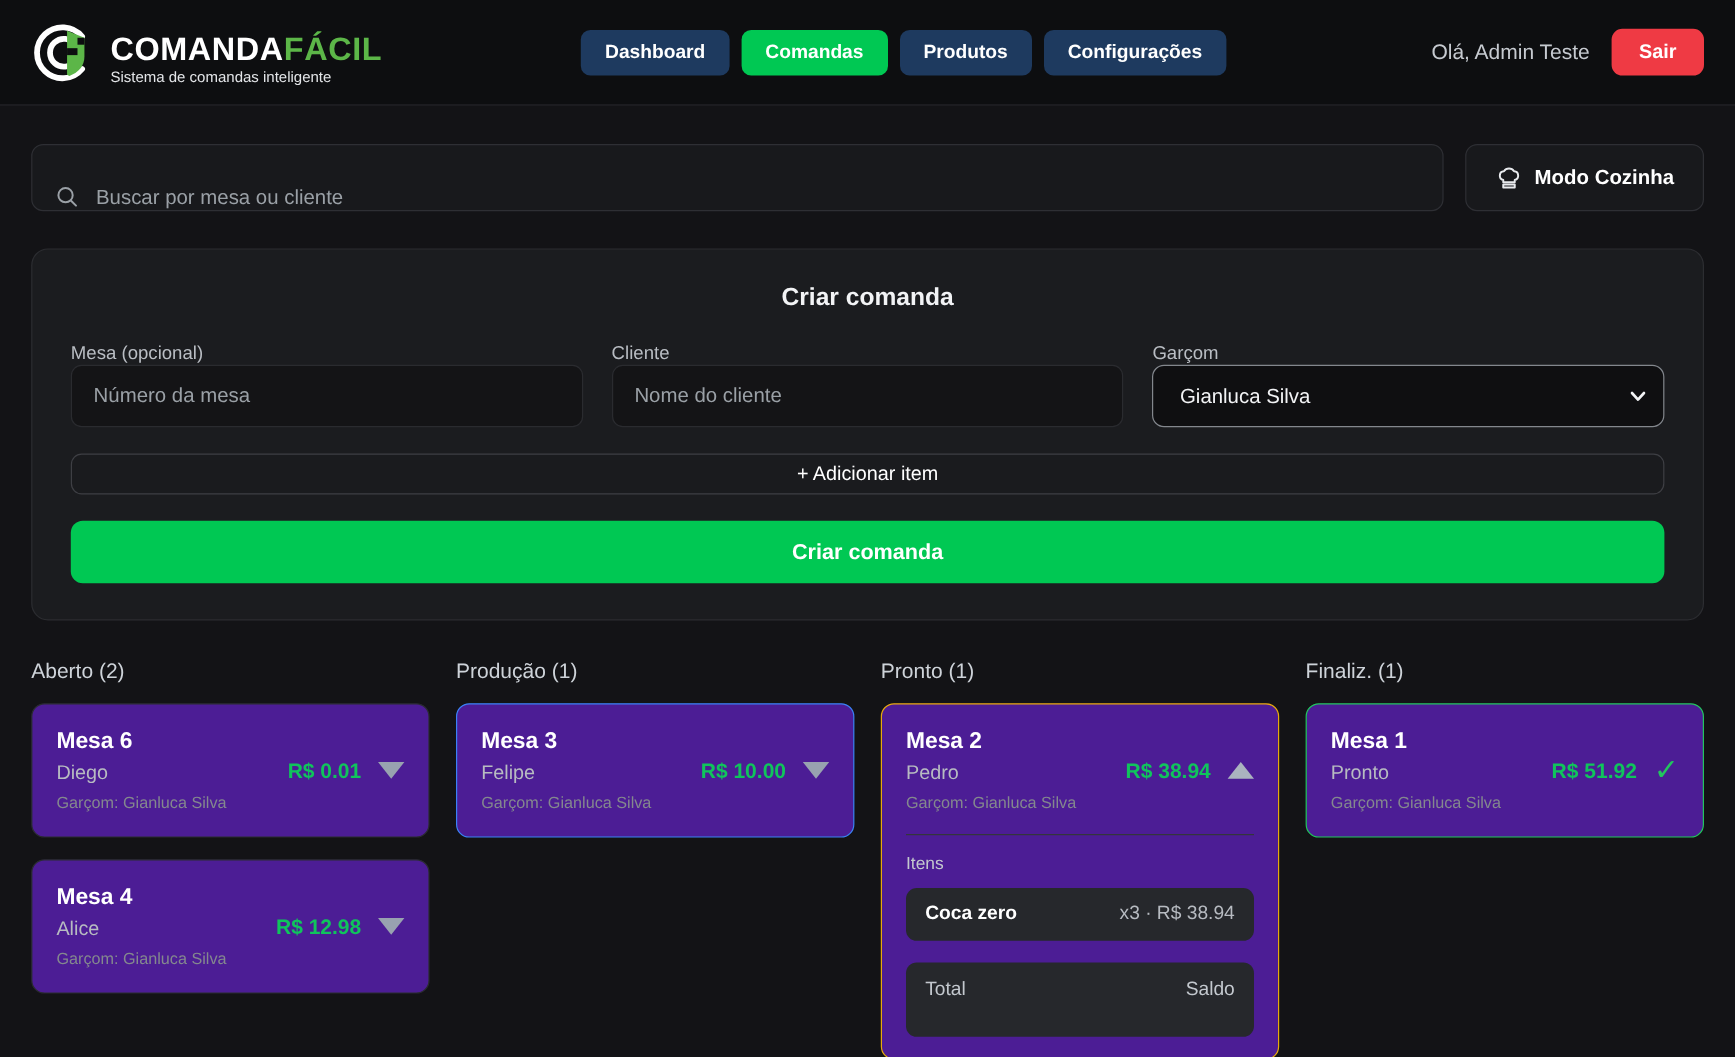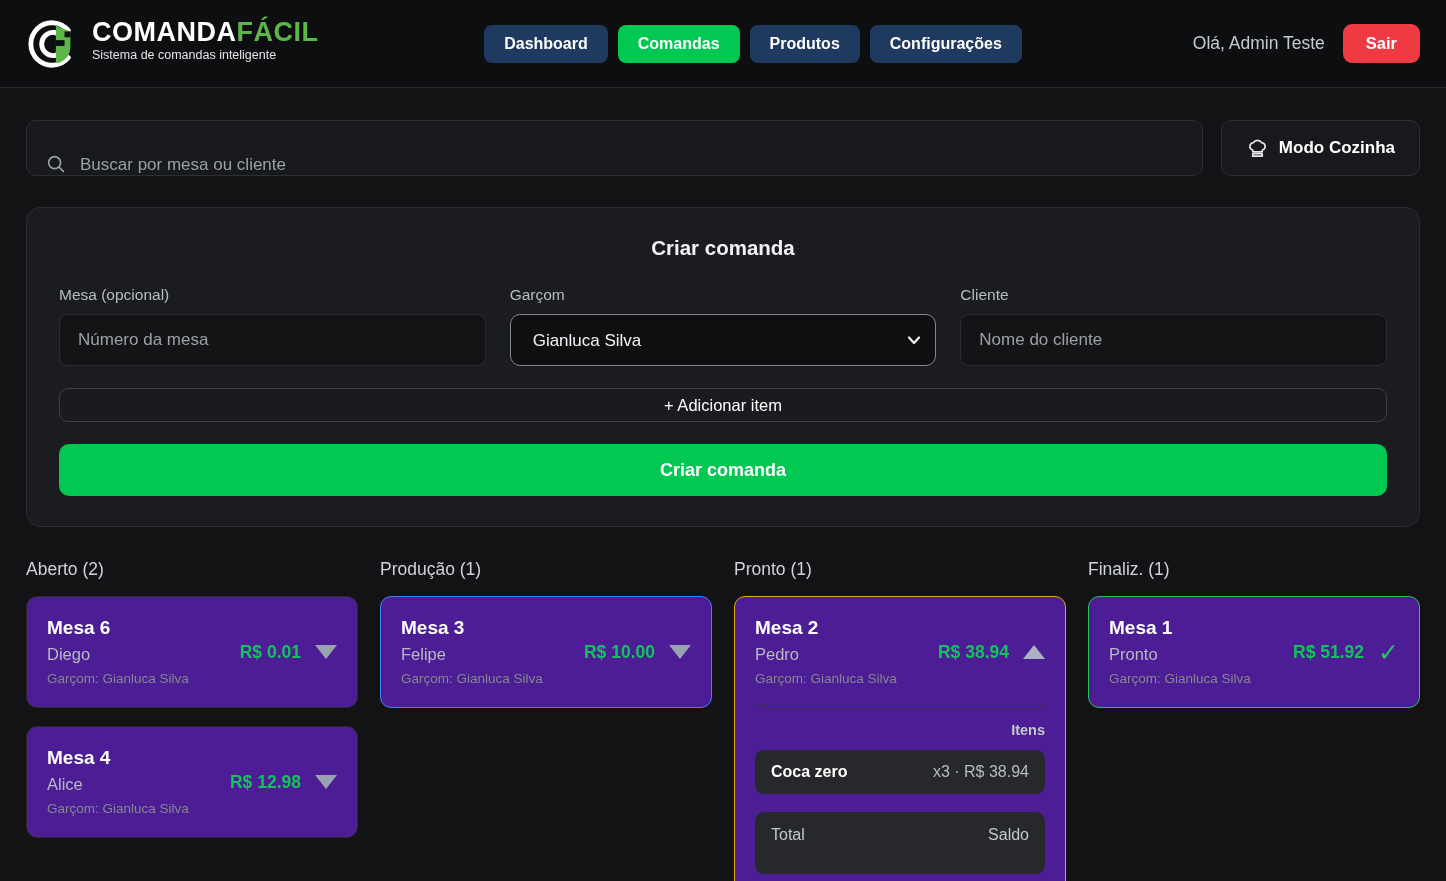--- a/index.html
+++ b/index.html
@@ -8,21 +8,21 @@
     background:#131316;
     font-family:"Liberation Sans", sans-serif;
     color:#f2f3f5;
   }
 
   
   .navbar {
     height:88px; background:#0d0e10; border-bottom:1px solid #26272b;
     display:flex; align-items:center; padding:0 26px; gap:20px;
   }
-  .brand { display:flex; align-items:flex-start; gap:12px; min-width:360px; }
+  .brand { display:flex; align-items:flex-end; gap:12px; min-width:360px; }
   .brand-text .brand-line { font-size:27px; font-weight:bold; letter-spacing:.5px; line-height:30px; }
   .brand-primary { color:#ffffff; }
   .brand-secondary { color:#5cb648; }
   .brand-tagline { font-size:12.5px; color:#e3e5e8; margin-top:1px; }
 
   .nav-center { display:flex; gap:10px; margin:0 auto; }
   .nav-btn {
     border:none; cursor:pointer; border-radius:8px;
     background:#1e3a5f; color:#fff; font-weight:bold; font-size:16px;
     padding:10px 20px; font-family:inherit;
@@ -54,21 +54,21 @@
     height:56px; padding:0 24px; color:#fff; font-weight:bold; font-size:17px; font-family:inherit;
   }
 
   
   .panel {
     margin:31px 26px 0 26px; background:#1b1c1f; border:1px solid #2c2d31;
     border-radius:14px; padding:28px 32px 30px 32px;
   }
   .panel-title { text-align:center; font-size:20.5px; font-weight:bold; margin-bottom:26px; }
   .form-grid { display:grid; grid-template-columns:1fr 1fr 1fr; gap:24px; }
-  .field label { display:block; color:#b9bdc3; font-size:15.5px; margin-bottom:10px; }
+  .field label { display:block; color:#b9bdc3; font-size:15.5px; }
   .field input {
     width:100%; height:52px; background:#141416; border:1px solid #2a2b2f;
     border-radius:9px; padding:0 18px; color:#e8eaed; font-size:17px; font-family:inherit; outline:none;
   }
   .field input::placeholder { color:#9aa0a6; }
   .select-wrap { position:relative; }
   .select-wrap select {
     width:100%; height:52px; background:#0f0f11; border:1px solid #83878d;
     border-radius:10px; padding:0 40px 0 22px; color:#f2f3f5; font-size:17px;
     font-family:inherit; appearance:none; -webkit-appearance:none; outline:none; cursor:pointer;
@@ -99,21 +99,21 @@
   .card-mesa { font-size:19px; font-weight:bold; color:#fff; line-height:26px; }
   .card-cliente { font-size:16.5px; color:#b7bbc1; line-height:26px; }
   .card-garcom { font-size:13.5px; color:#84888e; line-height:20px; margin-top:2px; }
   .card-right { display:flex; align-items:center; gap:14px; }
   .card-valor { color:#10c45c; font-weight:bold; font-size:17.5px; }
   .tri-down { width:0; height:0; border-left:11px solid transparent; border-right:11px solid transparent; border-top:14px solid #98a2b0; }
   .tri-up   { width:0; height:0; border-left:11px solid transparent; border-right:11px solid transparent; border-bottom:14px solid #aab3bf; }
   .check { color:#22c55e; font-size:25px; line-height:20px; }
 
   .card-expand { border-top:1px solid #34363b; margin-top:16px; padding-top:16px; }
-  .itens-label { color:#c3c8ce; font-size:14.5px; font-weight:bold; margin-bottom:12px;text-align:right; }
+  .itens-label { color:#c3c8ce; font-size:14.5px; font-weight:normal; margin-bottom:12px; }
   .item-row, .totals-row {
     background:#26282c; border-radius:9px; padding:13px 16px;
     display:flex; justify-content:space-between; align-items:center;
   }
   .item-row { margin-bottom:18px; }
   .item-name { color:#fff; font-weight:bold; font-size:16px; }
   .item-qty { color:#b7bbc1; font-size:16px; }
   .totals-row { padding:14px 16px 30px 16px; }
   .totals-row span { color:#c3c8ce; font-size:16px; }
 
@@ -174,36 +174,36 @@
 </div>
 
 <section class="panel">
   <h2 class="panel-title">Criar comanda</h2>
   <div class="form-grid">
     <div class="field">
       <label>Mesa (opcional)</label>
       <input type="text" placeholder="Número da mesa" style="">
     </div>
     <div class="field">
+      <label>Cliente</label>
+      <input type="text" placeholder="Nome do cliente" style="">
+    </div>
+    <div class="field">
       <label>Garçom</label>
       <div class="select-wrap">
         <select>
           <option>Gianluca Silva</option>
         </select>
         <span class="select-chevron">
           <svg width="16" height="16" viewBox="0 0 16 16">
             <path d="M3 5.5 L8 11 L13 5.5" stroke="#f2f3f5" stroke-width="2.2" fill="none" stroke-linecap="round" stroke-linejoin="round"></path>
           </svg>
         </span>
       </div>
     </div>
-    <div class="field">
-      <label>Cliente</label>
-      <input type="text" placeholder="Nome do cliente" style="">
-    </div>
   </div>
   <button class="add-item-btn">+ Adicionar item</button>
   <button class="submit-btn">Criar comanda</button>
 </section>
 
 <div class="board">
 
   <div class="board-col">
     <div class="col-title">Aberto (2)</div>
     <div class="card">

